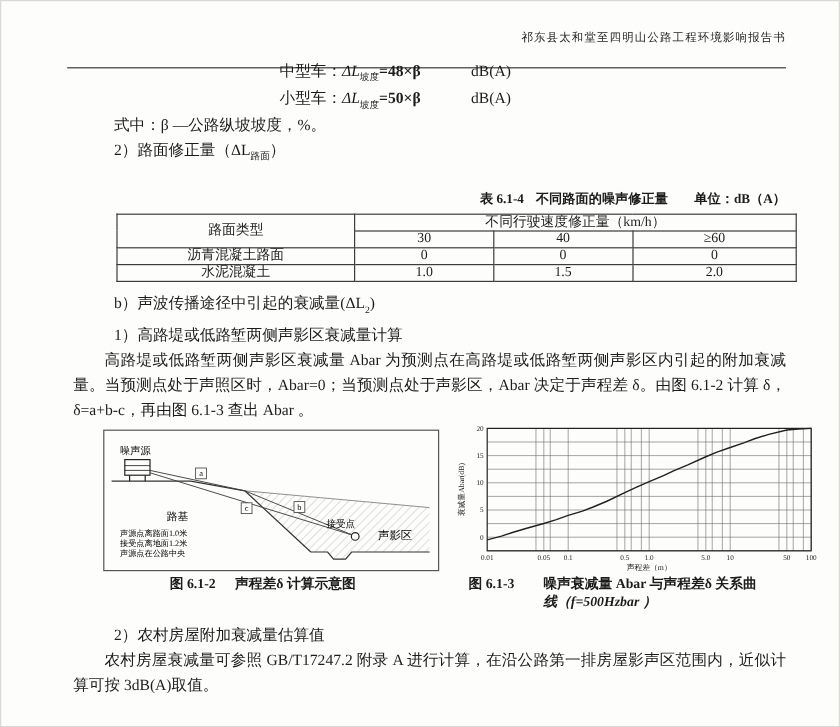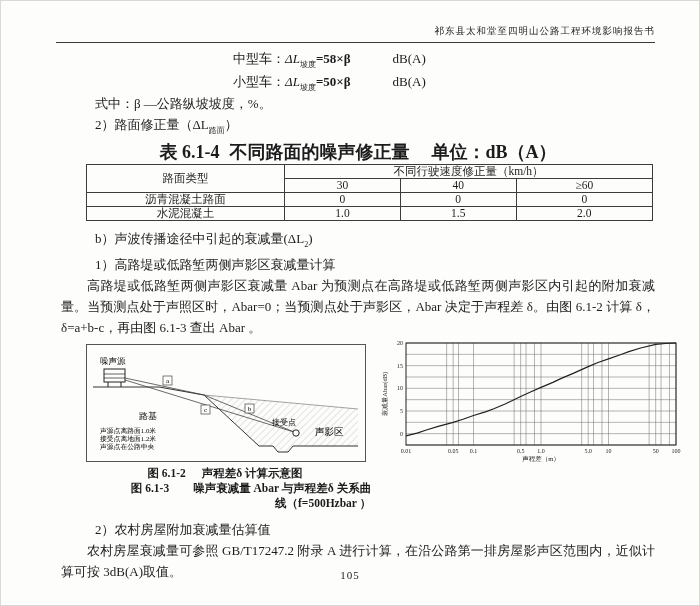--- a/index.html
+++ b/index.html
@@ -11,76 +11,76 @@
     box-sizing:border-box;
     font-family:"Liberation Serif","DejaVu Serif",serif;
     color:#1c1c1c;
     overflow:hidden;
   }
   
   .doc-header{
     position:absolute;top:24px;left:55px;right:44px;
     text-align:right;
     font-size:9.5px;letter-spacing:1px;
-    padding-bottom:4px;
+    padding-bottom:18px;
     border-bottom:1.5px solid #3a3a3a;
   }
   
   .content{position:absolute;top:46px;left:60px;right:44px;font-size:13px;line-height:21px;}
   .formula{padding-left:172px;height:23px;line-height:23px;}
   .formula .var{font-style:italic;}
   .formula sub{font-size:8px;margin-top:32px;}
   .formula .unit{margin-left:42px;}
   .indent1{padding-left:34px;}
   .indent1 sub{font-size:8px;text-align:center;}
   .para{text-align:justify;text-indent:2em;}
   
-  .tbl-title{ text-align:center;font-weight:bold;font-size:18px;height:20px;line-height:20px;margin-top:1px;}
+  .tbl-title{ text-align:right;font-weight:bold;font-size:11px;height:20px;line-height:20px;margin-top:15px;}
   .tbl-title .unit-label{margin-left:22px;}
   .tbl-title .t-label{margin-right:10px;}
   table.noise{
-    border-collapse:collapse;width:567px;margin-left:25px;margin-top:2px;
+    border-collapse:collapse;width:567px;margin-left:36px;margin-top:2px;
     font-size:11.5px;text-align:center;
   }
   table.noise td{border:1px solid #3c3c3c;padding:0 2px;height:13px;line-height:13px;}
   table.noise td.rtype{width:35%;}
   
   .figures{display:flex;margin-top:6px;margin-left:25px;gap:14px;align-items:flex-start;}
   .diagram-box{
     width:278px;height:116px;border:1.2px solid #555;background:#fdfdfc;flex:none;
   }
   .chart-box{width:302px;height:124px;flex:none;margin-top:-6px;}
   svg text{font-family:"Liberation Serif","DejaVu Serif",serif;}
-  .captions{display:flex;margin-left:25px;margin-top:4px;flex-direction:column;}
+  .captions{display:flex;margin-left:25px;margin-top:4px;}
   .caption{font-weight:bold;font-size:11.5px;line-height:15px;}
   .cap-left{width:278px;text-align:center;}
   .cap-left .cap-no{margin-right:16px;}
   .cap-right{width:302px;margin-left:14px;display:flex;justify-content:center;}
   .cap-right .cap-no{margin-right:24px;white-space:nowrap;}
-  .cap-right .cap-line2{display:block;text-align:right;}
+  .cap-right .cap-line2{display:block;text-align:left;font-style:italic;}
   
   .bottom-block{margin-top:8px;}
   .page-number{
     position:absolute;bottom:24px;left:0;right:0;
     text-align:center;font-size:11px;letter-spacing:1px;
   }
 </style>
 </head>
 <body>
 
 <div class="page">
 
   <div class="doc-header">
     <span>祁东县太和堂至四明山公路工程环境影响报告书</span>
   </div>
 
   <div class="content">
 
     <div class="formula">
-      <span>中型车：</span><span class="var">ΔL</span><sub>坡度</sub><b><span>=58×β</span></b><span class="unit">dB(A)</span>
+      <span>中型车：</span><span class="var">ΔL</span><sub>坡度</sub><b><span>=48×β</span></b><span class="unit">dB(A)</span>
     </div>
 
     <div class="formula">
       <span>小型车：</span><span class="var">ΔL</span><sub>坡度</sub><b><span>=50×β</span></b><span class="unit">dB(A)</span>
     </div>
 
     <div class="indent1">式中：β —公路纵坡坡度，%。</div>
 
     <div class="indent1"><span>2）路面修正量（ΔL</span><sub>路面</sub><span>）</span></div>
 
@@ -248,14 +248,13 @@
       </div>
     </div>
 
     <div class="bottom-block">
       <div class="indent1">2）农村房屋附加衰减量估算值</div>
       <div class="para">农村房屋衰减量可参照 GB/T17247.2 附录 A 进行计算，在沿公路第一排房屋影声区范围内，近似计算可按 3dB(A)取值。</div>
     </div>
 
   </div>
 
-  <div class="page-number">105</div>
 </div>
 
 </body></html>

